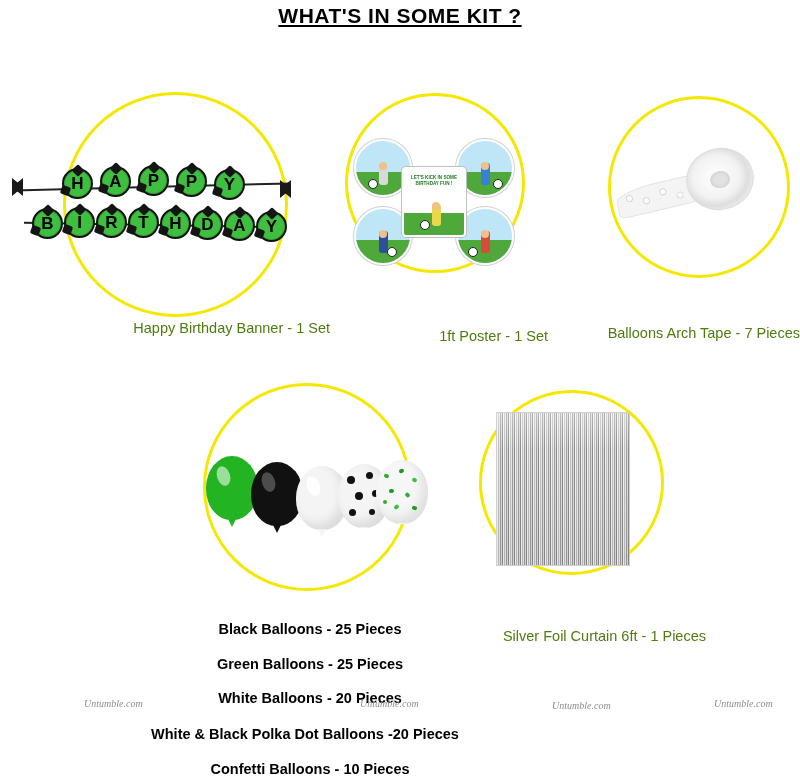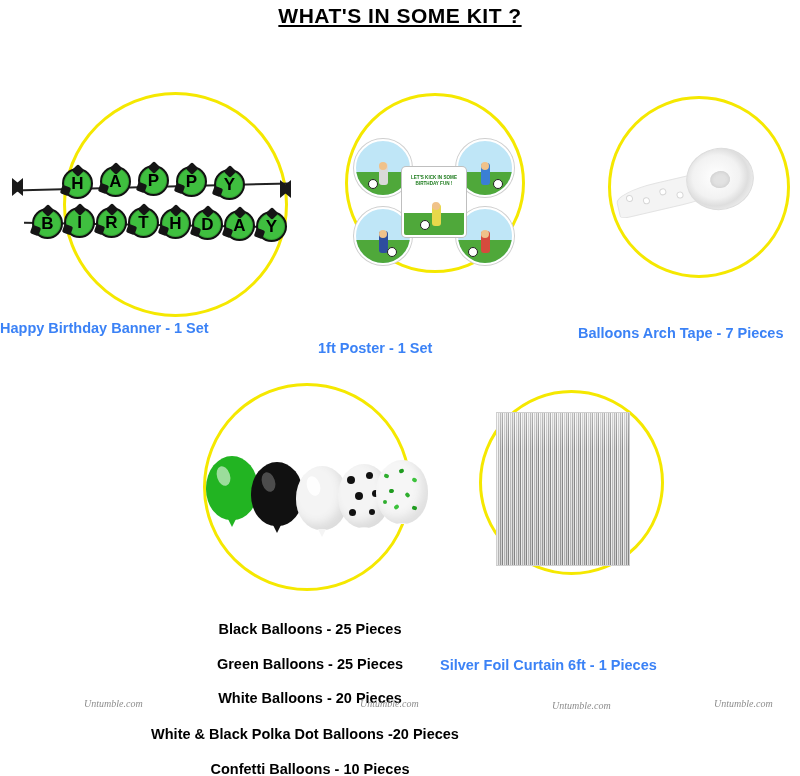--- a/index.html
+++ b/index.html
@@ -30,24 +30,24 @@
   
   .circle {
     position: absolute;
     border: 3px solid #f5e800;
     border-radius: 50%;
     box-sizing: border-box;
     background: transparent;
   }
   .caption {
     position: absolute;
-    text-align: left;
+    text-align: right;
     font-size: 14.5px;
-    font-weight: bold;
-    color: #3b82f6;
+    font-weight: normal;
+    color: #4d7c0f;
     white-space: nowrap;
   }
   .wm {
     position: absolute;
     font-family: "Liberation Serif", serif;
     font-size: 10px;
     color: #8d8d8d;
     font-style: italic;
   }
 
@@ -377,21 +377,21 @@
 
   <div class="pcard rect" style="left:56px; top:32px; width:60px; height:66px;">
     <div class="grass" style="height:34%;"></div>
     <div class="poster-text">LET'S KICK IN SOME BIRTHDAY FUN !</div>
     <div class="mini-figure" style="background:#e8d84a; bottom:14%; left:46%;"></div>
     <div class="mini-head" style="bottom:38%; left:47%;"></div>
     <div class="mini-ball" style="bottom:8%; left:26%;"></div>
   </div>
 </div>
 
-<div class="caption" style="left:318px; top:328px; width:230px;margin-top:12px;">1ft Poster  - 1 Set</div>
+<div class="caption" style="left:318px; top:328px; width:230px;">1ft Poster  - 1 Set</div>
 
 <div class="circle" style="left:608px; top:96px; width:182px; height:182px;"></div>
 
 <div class="tape-wrap">
   <div class="tape-strip">
     <div class="dot" style="left:10px; top:6px;"></div>
     <div class="dot" style="left:26px; top:12px;"></div>
     <div class="dot" style="left:44px; top:7px;"></div>
     <div class="dot" style="left:60px; top:14px;"></div>
     <div class="dot" style="left:78px; top:8px;"></div>
@@ -437,21 +437,21 @@
     <div class="cf" style="left:29px; top:33px; width:5px; height:4px; background:#2fae2f; transform:rotate(45deg);"></div>
     <div class="cf" style="left:18px; top:45px; width:5px; height:4px; background:#3cc23c; transform:rotate(-35deg);"></div>
     <div class="cf" style="left:36px; top:46px; width:5px; height:4px; background:#1f9b1f; transform:rotate(12deg);"></div>
     <div class="cf" style="left:7px; top:40px; width:4px; height:4px; background:#2fae2f;"></div>
   </div>
 </div>
 
 <div class="circle" style="left:479px; top:390px; width:185px; height:185px;"></div>
 <div class="curtain-wrap"></div>
 
-<div class="caption" style="left:440px; top:628px; width:266px;margin-top:29px;">Silver  Foil Curtain 6ft - 1 Pieces</div>
+<div class="caption" style="left:440px; top:628px; width:266px;">Silver  Foil Curtain 6ft - 1 Pieces</div>
 
 <div class="list-line" style="top:621px; left:-90px;">Black Balloons - 25 Pieces</div>
 <div class="list-line" style="top:656px; left:-90px;">Green Balloons - 25 Pieces</div>
 <div class="list-line" style="top:690px; left:-90px;">White Balloons - 20 Pieces</div>
 <div class="list-line" style="top:726px; left:-95px;">White &amp; Black Polka Dot  Balloons -20 Pieces</div>
 <div class="list-line" style="top:761px; left:-90px;">Confetti Balloons - 10 Pieces</div>
 
 <div class="wm" style="left:84px; top:698px;">Untumble.com</div>
 <div class="wm" style="left:360px; top:698px;">Untumble.com</div>
 <div class="wm" style="left:552px; top:700px;">Untumble.com</div>

